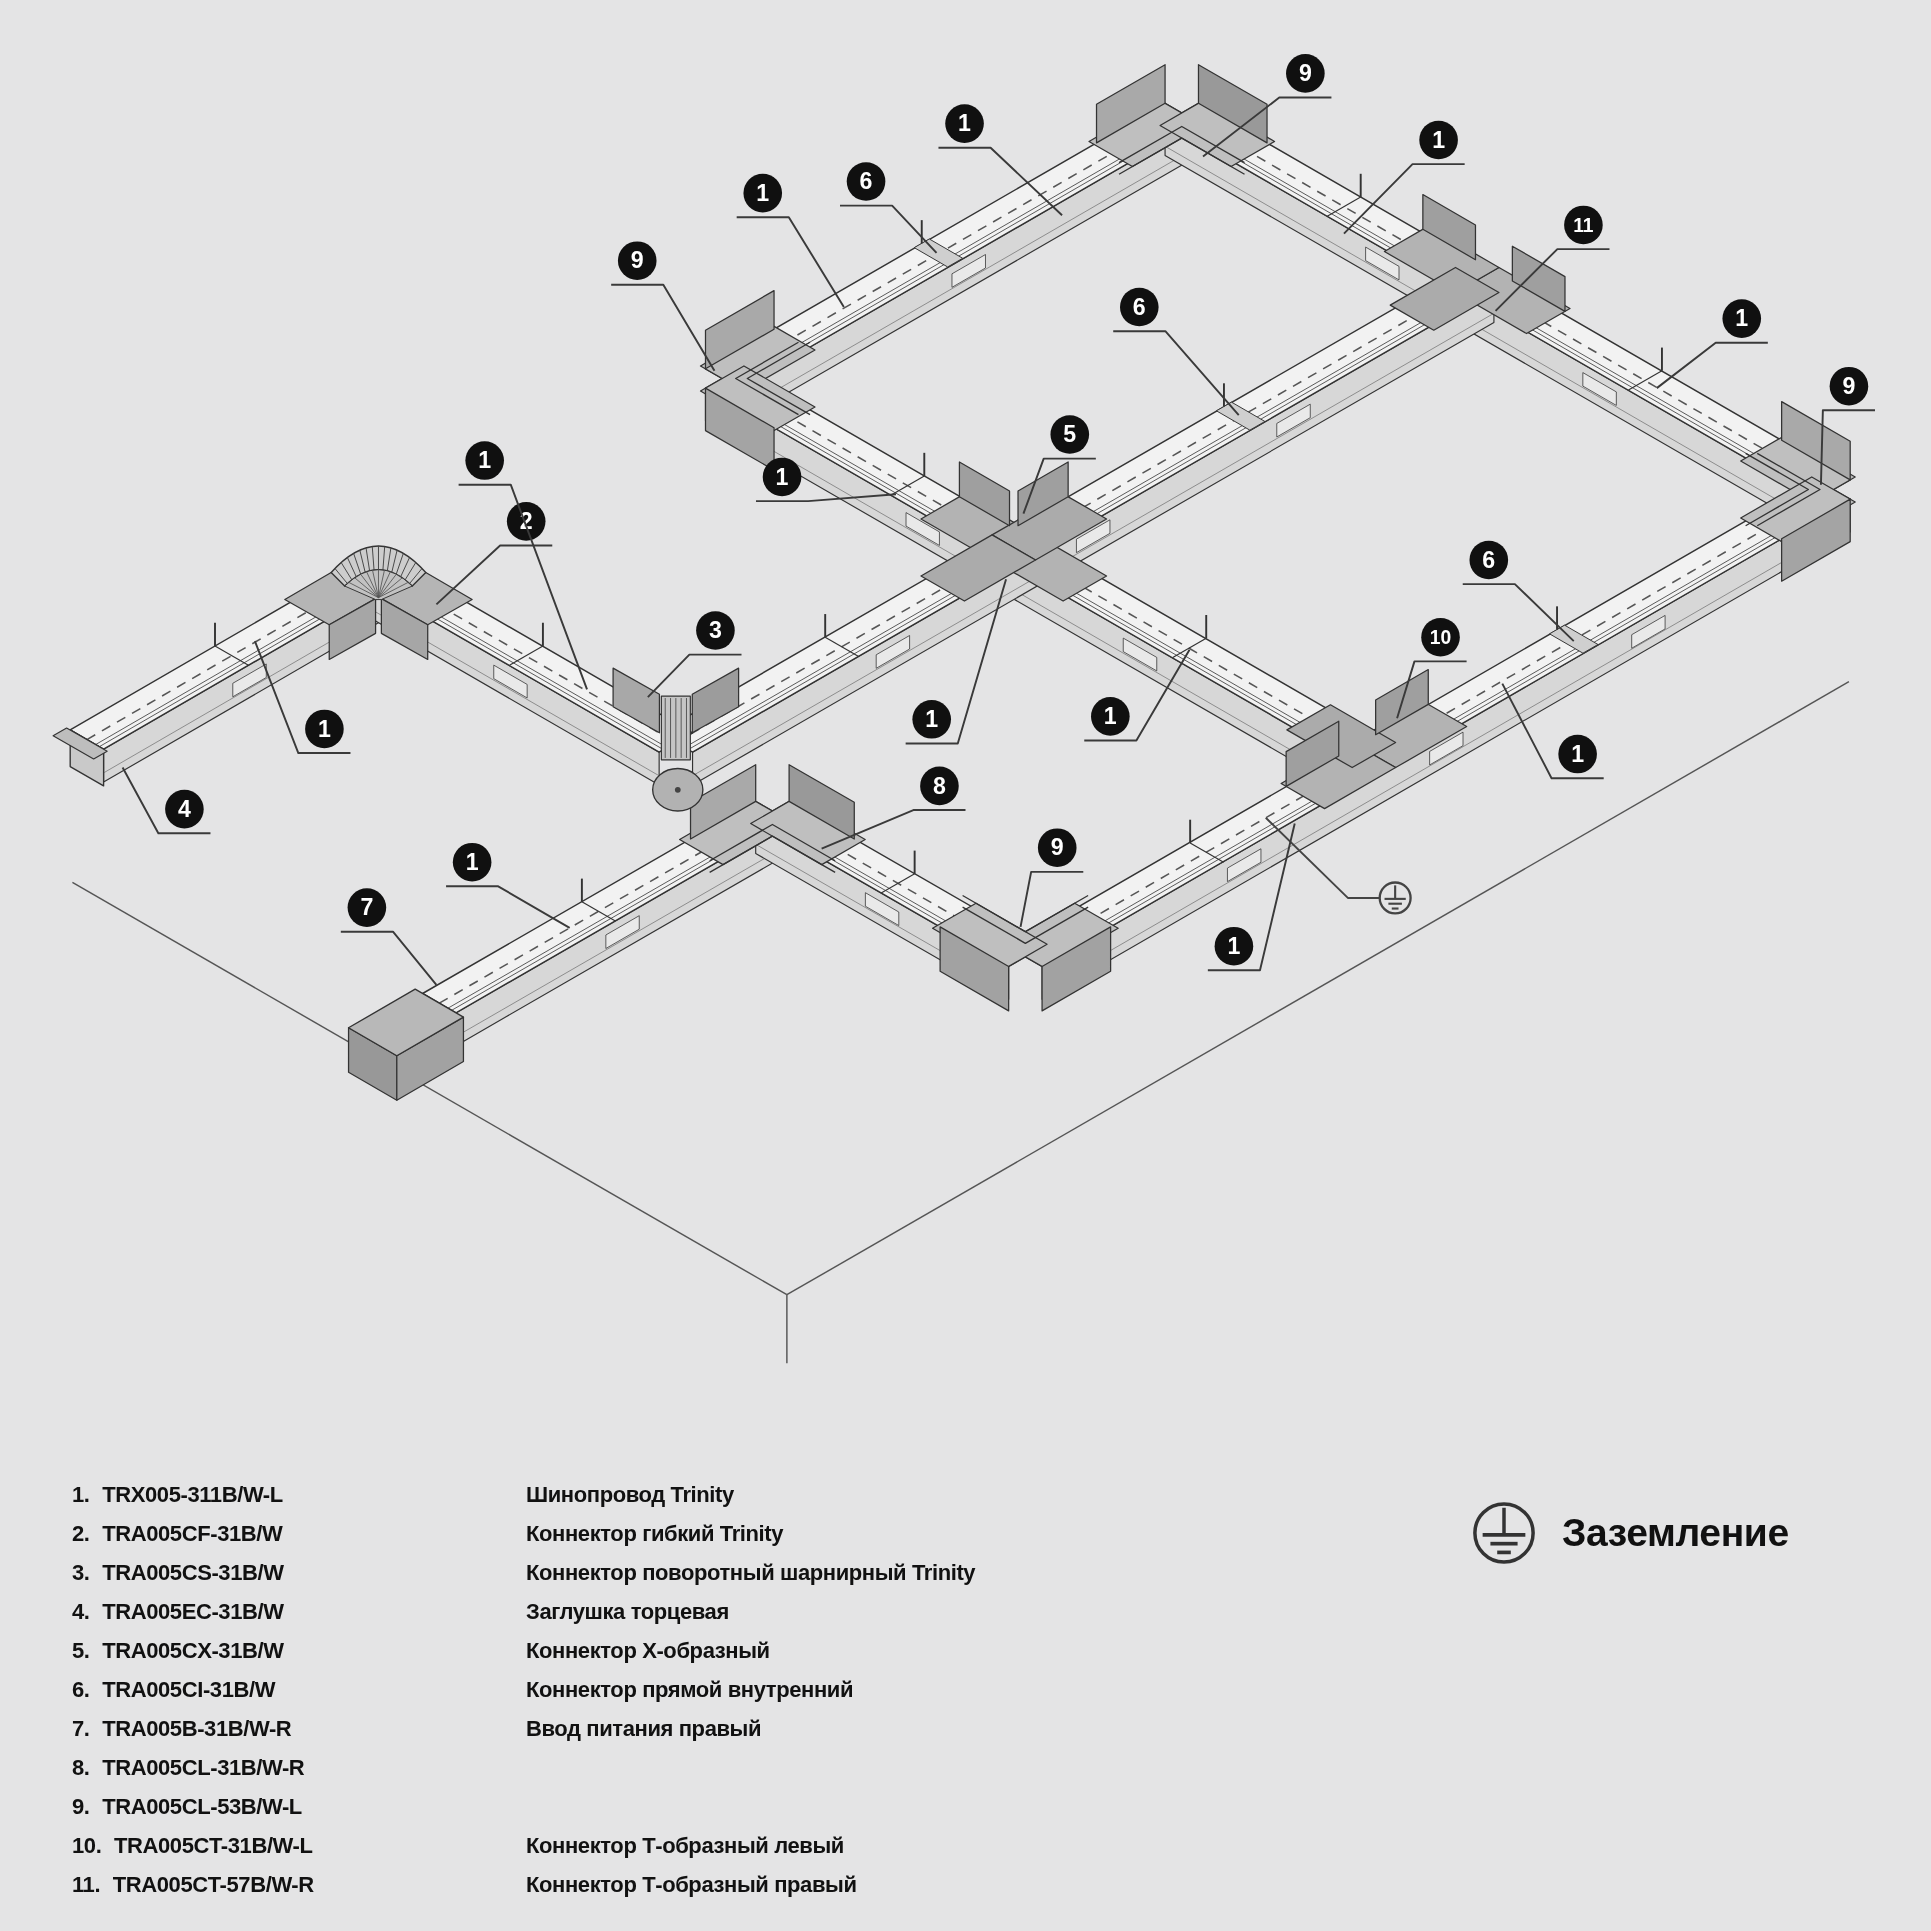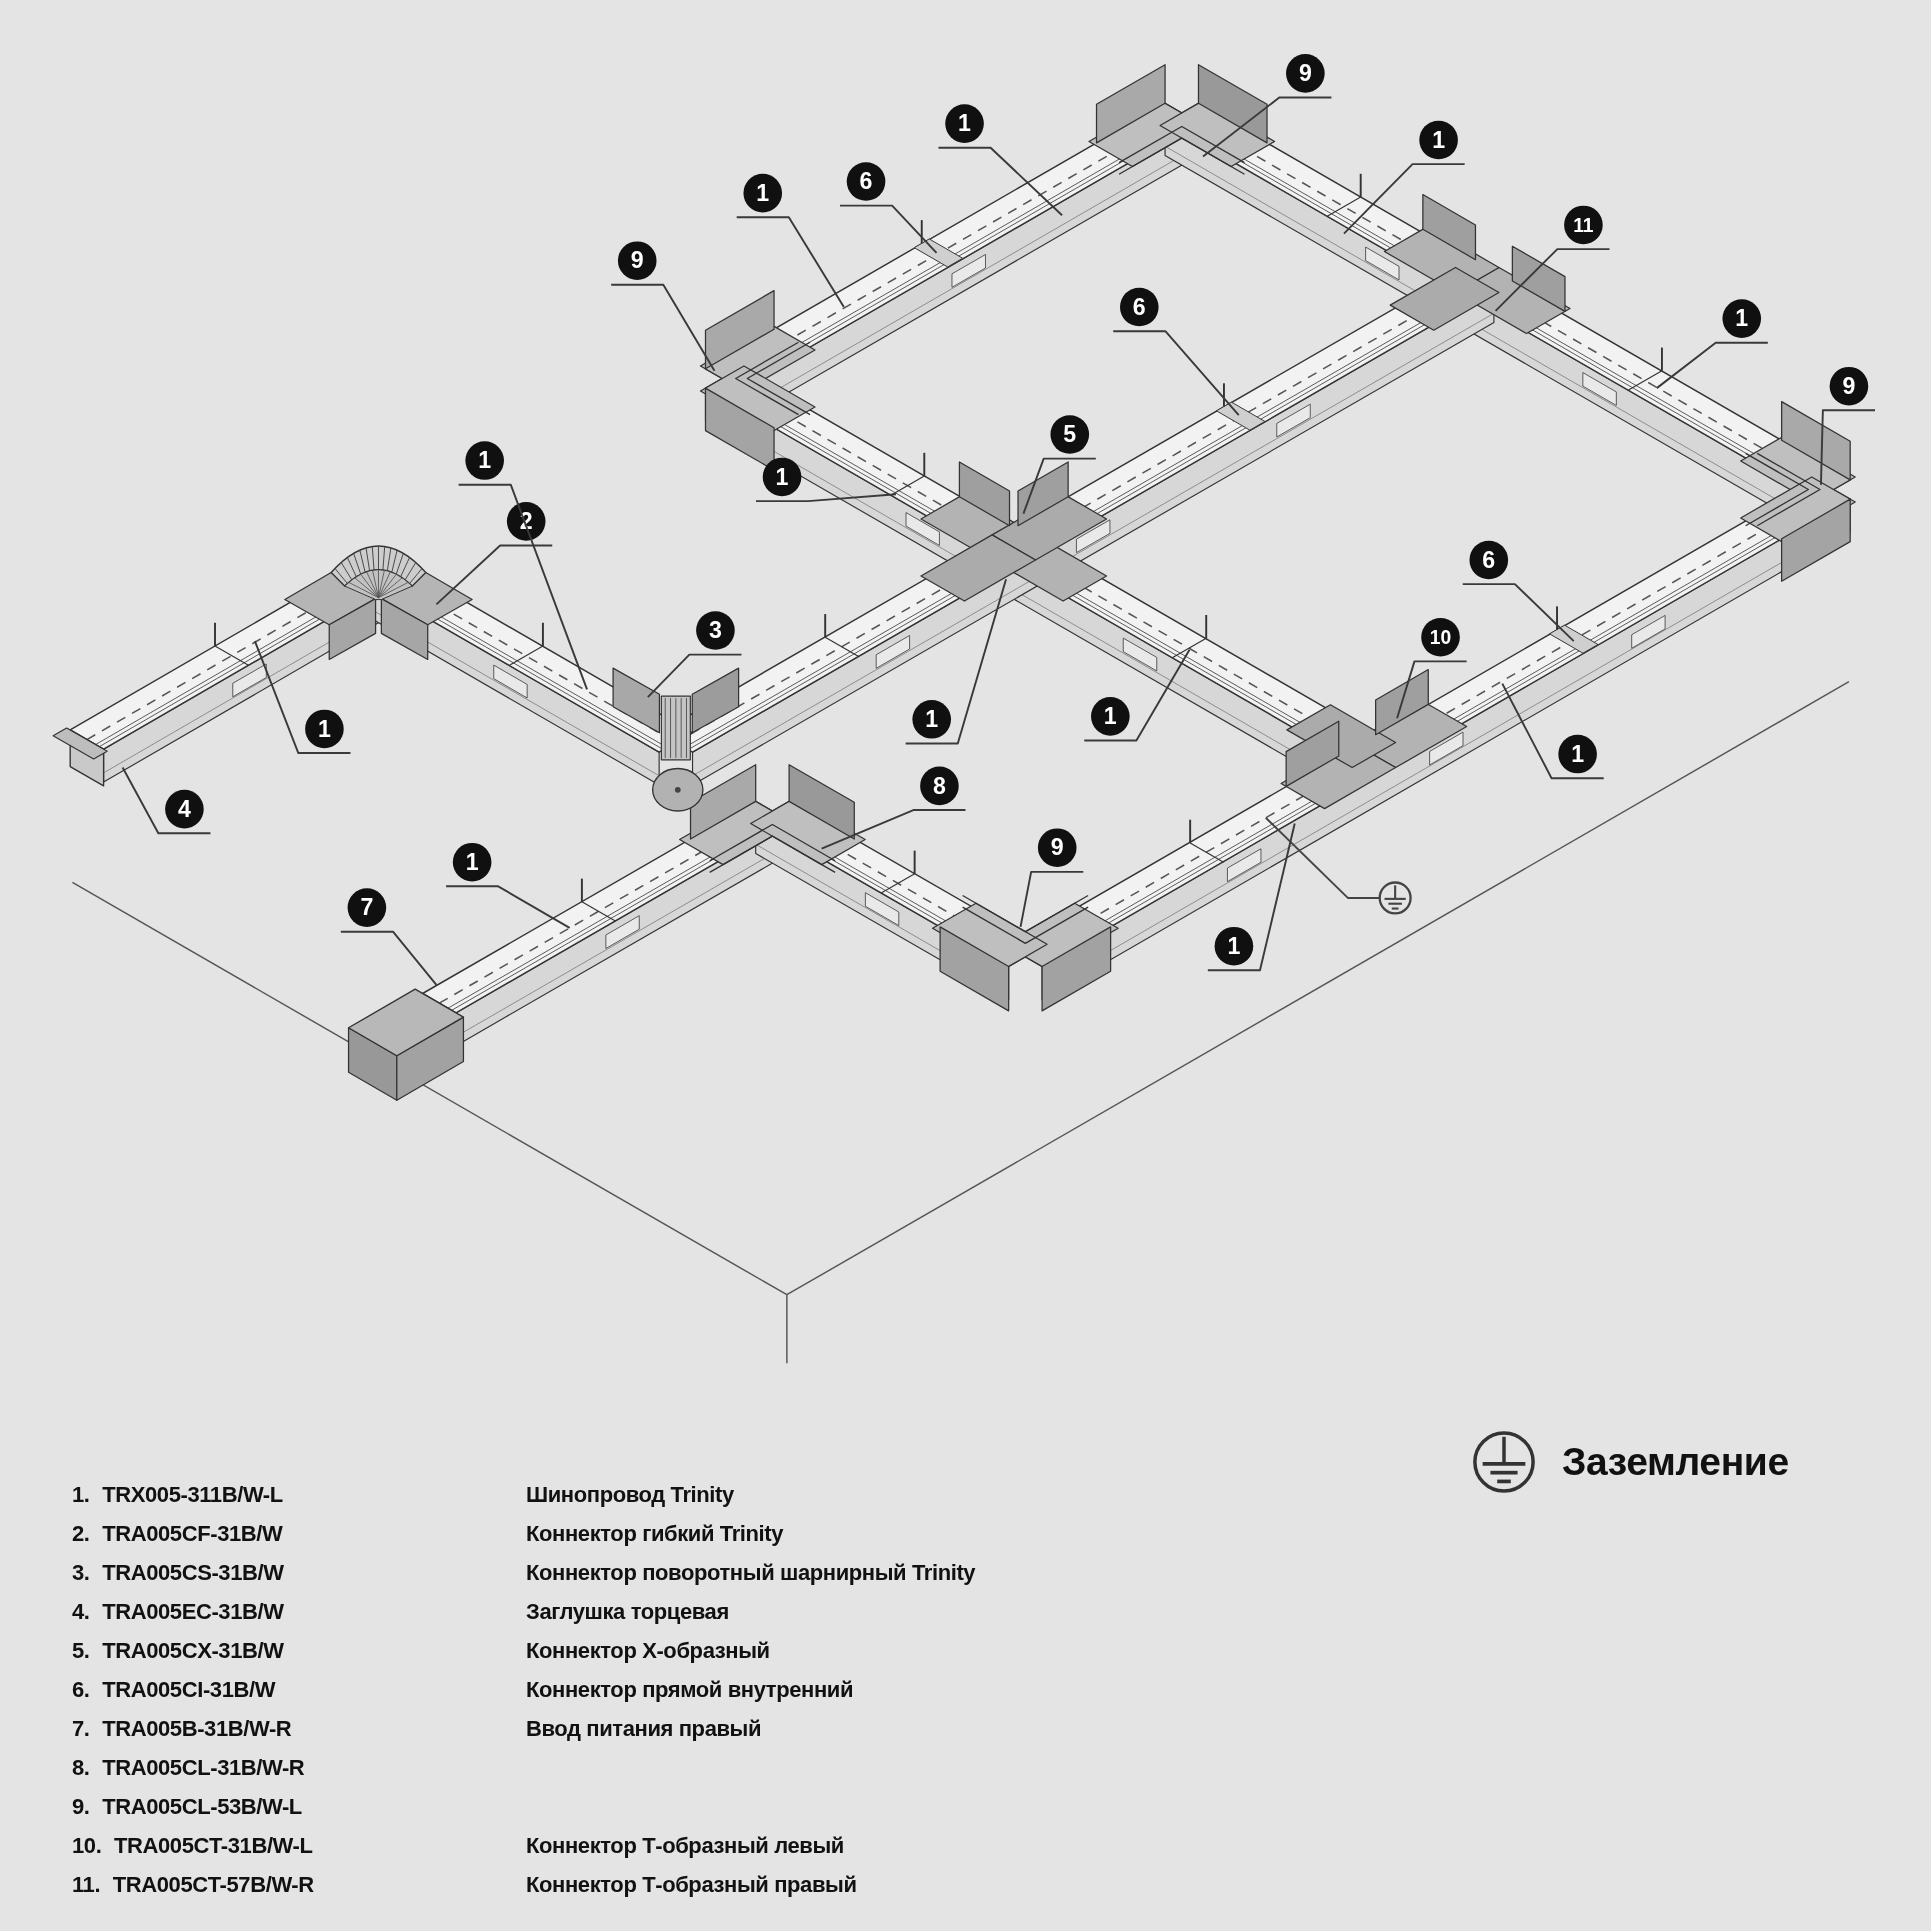--- a/index.html
+++ b/index.html
@@ -5,21 +5,21 @@
   html,body{margin:0;padding:0;background:#e4e4e5;}
   .stage{position:relative;width:1931px;height:1931px;background:#e4e4e5;overflow:hidden;
          font-family:"Liberation Sans", sans-serif;}
   #iso{position:absolute;left:0;top:0;}
   .legend{position:absolute;left:72px;top:1475px;width:1352px;color:#111;}
   .lrow{position:relative;height:39px;line-height:39px;font-size:22px;font-weight:700;
         letter-spacing:-0.4px;white-space:nowrap;}
   .lnum{display:inline-block;margin-right:12.6px;}
   .lcode{display:inline-block;}
   .ldesc{position:absolute;left:454px;top:0;}
-  .ground-legend{position:absolute;left:1471px;top:1428px;height:68px;color:#111;
+  .ground-legend{position:absolute;left:1471px;top:1499px;height:68px;color:#111;
                  display:flex;align-items:center;}
   .ground-legend .glabel{margin-left:25px;font-size:39px;font-weight:700;letter-spacing:-0.4px;}
   svg text.bub{font-family:"Liberation Sans",sans-serif;font-weight:700;fill:#fff;}
 </style>
 </head>
 <body>
 
 <div class="stage">
 
   <svg id="iso" width="1931" height="1931" viewBox="0 0 2000 2000">

